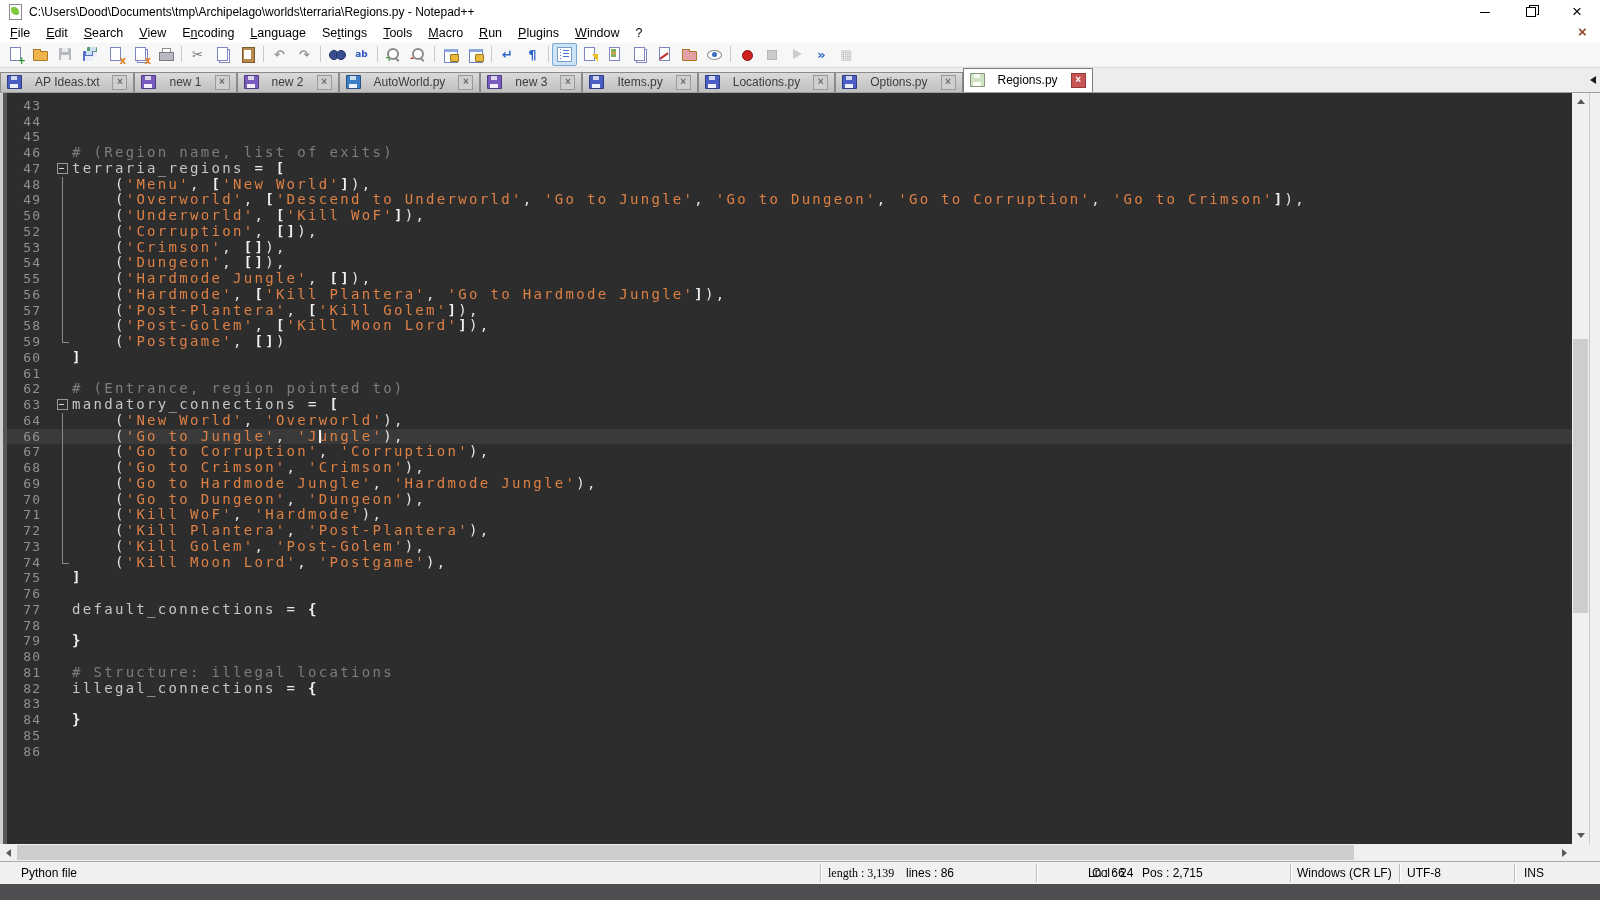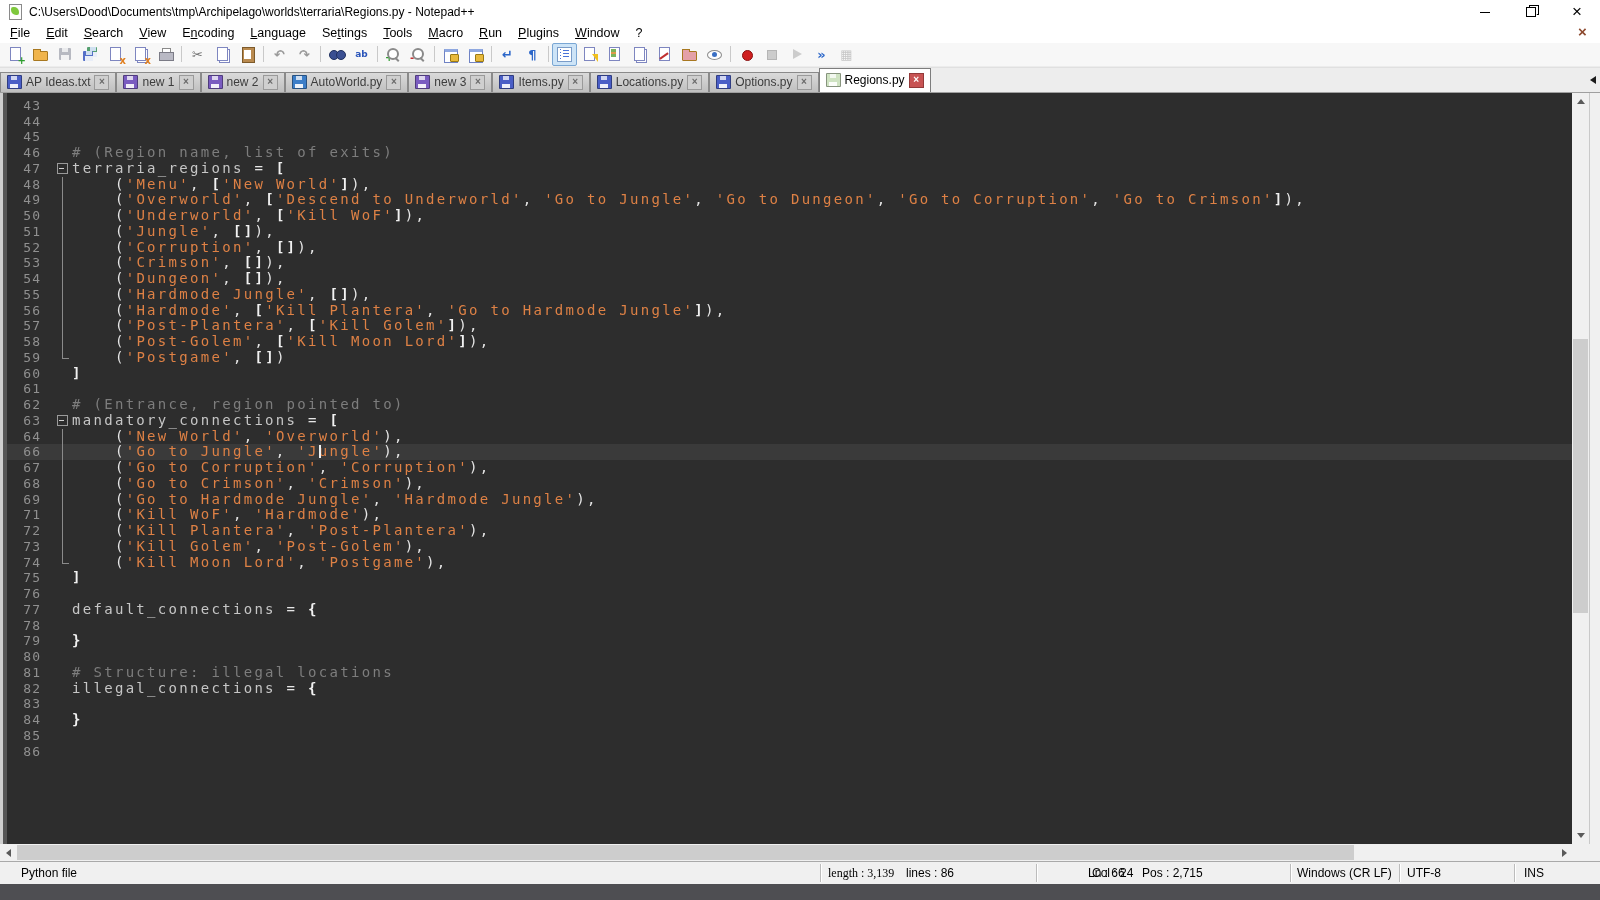--- a/index.html
+++ b/index.html
@@ -65,21 +65,21 @@
   .indent-box::before{content:"";position:absolute;left:2px;top:1px;bottom:1px;width:1px;background:repeating-linear-gradient(#4a74d8 0 1px,transparent 1px 3px);}
   .indent-box::after{content:"";position:absolute;left:5px;top:2px;width:6px;height:9px;background:repeating-linear-gradient(#4a74d8 0 1px,transparent 1px 3px);}
   .bolt{right:0;bottom:1px;width:0;height:0;border-top:8px solid #f0c020;border-left:6px solid transparent;}
   .dm{left:5px;top:3px;width:5px;height:8px;background:linear-gradient(#7cb35c 0 3px,#e09a4a 3px 5px,#7cb35c 5px 8px);}
   .pen{left:3px;top:9px;width:10px;height:2px;background:#c03030;transform:rotate(-35deg);}
   .gl{font-size:13px;font-weight:bold;line-height:17px;width:17px;text-align:center;position:absolute;left:0;top:0;}
   .gl.small{font-size:9px;}
 
   
   .tabbar{height:24px;background:#ededed;display:flex;align-items:flex-end;border-top:1px solid #e0e0e0;position:relative;}
-  .tab{display:flex;align-items:center;gap:4px;padding:0 6px;height:19px;margin-top:4px;background:linear-gradient(#dadada,#bfbfbf);border:1px solid #8a8a8a;border-bottom:none;color:#3c3c3c;font-size:12px;white-space:nowrap;}
+  .tab{display:flex;align-items:center;gap:13px;padding:0 6px;height:19px;margin-top:4px;background:linear-gradient(#dadada,#bfbfbf);border:1px solid #8a8a8a;border-bottom:none;color:#3c3c3c;font-size:12px;white-space:nowrap;}
   .tab.active{background:#fff;height:23px;color:#000;border-color:#7d7d7d;position:relative;z-index:2;}
   .tabfloppy{width:13px;height:12px;border-radius:1px;position:relative;flex:none;border:1px solid rgba(0,0,0,.35);}
   .tabfloppy::before{content:"";position:absolute;left:3px;top:0;width:6px;height:4px;background:rgba(255,255,255,.75);}
   .tabfloppy::after{content:"";position:absolute;left:2px;bottom:0;width:8px;height:4px;background:rgba(255,255,255,.9);}
   .tab-close{width:13px;height:13px;border:1px solid #9a9a9a;background:#cfcfcf;color:#6a6a6a;font-size:10px;font-weight:bold;line-height:11px;text-align:center;flex:none;}
   .tab-close::before{content:"\00D7";}
   .tab.active .tab-close{background:#c85454;border-color:#933a3a;color:#fff;}
   .tab-list-arrow{position:absolute;right:4px;top:8px;width:0;height:0;border-right:6px solid #1a1a1a;border-top:4px solid transparent;border-bottom:4px solid transparent;}
 
   
@@ -402,38 +402,38 @@
     <div class="margin-strip"></div>
     <div class="code" id="code">
         <div class="row"><span class="ln">43</span><span class="fold"></span><span class="txt"></span></div>
         <div class="row"><span class="ln">44</span><span class="fold"></span><span class="txt"></span></div>
         <div class="row"><span class="ln">45</span><span class="fold"></span><span class="txt"></span></div>
         <div class="row"><span class="ln">46</span><span class="fold"></span><span class="txt"><span class="tk-c"># (Region name, list of exits)</span></span></div>
         <div class="row"><span class="ln">47</span><span class="fold start"></span><span class="txt">terraria_regions <span class="tk-d">=</span> <span class="tk-p">[</span></span></div>
         <div class="row"><span class="ln">48</span><span class="fold mid"></span><span class="txt">    <span class="tk-d">(</span><span class="tk-s">'Menu'</span><span class="tk-d">,</span> <span class="tk-p">[</span><span class="tk-s">'New World'</span><span class="tk-p">]</span><span class="tk-d">)</span><span class="tk-d">,</span></span></div>
         <div class="row"><span class="ln">49</span><span class="fold mid"></span><span class="txt">    <span class="tk-d">(</span><span class="tk-s">'Overworld'</span><span class="tk-d">,</span> <span class="tk-p">[</span><span class="tk-s">'Descend to Underworld'</span><span class="tk-d">,</span> <span class="tk-s">'Go to Jungle'</span><span class="tk-d">,</span> <span class="tk-s">'Go to Dungeon'</span><span class="tk-d">,</span> <span class="tk-s">'Go to Corruption'</span><span class="tk-d">,</span> <span class="tk-s">'Go to Crimson'</span><span class="tk-p">]</span><span class="tk-d">)</span><span class="tk-d">,</span></span></div>
         <div class="row"><span class="ln">50</span><span class="fold mid"></span><span class="txt">    <span class="tk-d">(</span><span class="tk-s">'Underworld'</span><span class="tk-d">,</span> <span class="tk-p">[</span><span class="tk-s">'Kill WoF'</span><span class="tk-p">]</span><span class="tk-d">)</span><span class="tk-d">,</span></span></div>
-        <div class="row"><span class="ln">51</span><span class="fold mid"></span><span class="txt">    <span class="tk-d">(</span><span class="tk-s">'Jungle'</span><span class="tk-d">,</span> <span class="tk-p">[</span><span class="tk-p">]</span><span class="tk-d">)</span><span class="tk-d">,</span></span></div>
         <div class="row"><span class="ln">52</span><span class="fold mid"></span><span class="txt">    <span class="tk-d">(</span><span class="tk-s">'Corruption'</span><span class="tk-d">,</span> <span class="tk-p">[</span><span class="tk-p">]</span><span class="tk-d">)</span><span class="tk-d">,</span></span></div>
         <div class="row"><span class="ln">53</span><span class="fold mid"></span><span class="txt">    <span class="tk-d">(</span><span class="tk-s">'Crimson'</span><span class="tk-d">,</span> <span class="tk-p">[</span><span class="tk-p">]</span><span class="tk-d">)</span><span class="tk-d">,</span></span></div>
         <div class="row"><span class="ln">54</span><span class="fold mid"></span><span class="txt">    <span class="tk-d">(</span><span class="tk-s">'Dungeon'</span><span class="tk-d">,</span> <span class="tk-p">[</span><span class="tk-p">]</span><span class="tk-d">)</span><span class="tk-d">,</span></span></div>
         <div class="row"><span class="ln">55</span><span class="fold mid"></span><span class="txt">    <span class="tk-d">(</span><span class="tk-s">'Hardmode Jungle'</span><span class="tk-d">,</span> <span class="tk-p">[</span><span class="tk-p">]</span><span class="tk-d">)</span><span class="tk-d">,</span></span></div>
         <div class="row"><span class="ln">56</span><span class="fold mid"></span><span class="txt">    <span class="tk-d">(</span><span class="tk-s">'Hardmode'</span><span class="tk-d">,</span> <span class="tk-p">[</span><span class="tk-s">'Kill Plantera'</span><span class="tk-d">,</span> <span class="tk-s">'Go to Hardmode Jungle'</span><span class="tk-p">]</span><span class="tk-d">)</span><span class="tk-d">,</span></span></div>
         <div class="row"><span class="ln">57</span><span class="fold mid"></span><span class="txt">    <span class="tk-d">(</span><span class="tk-s">'Post-Plantera'</span><span class="tk-d">,</span> <span class="tk-p">[</span><span class="tk-s">'Kill Golem'</span><span class="tk-p">]</span><span class="tk-d">)</span><span class="tk-d">,</span></span></div>
         <div class="row"><span class="ln">58</span><span class="fold mid"></span><span class="txt">    <span class="tk-d">(</span><span class="tk-s">'Post-Golem'</span><span class="tk-d">,</span> <span class="tk-p">[</span><span class="tk-s">'Kill Moon Lord'</span><span class="tk-p">]</span><span class="tk-d">)</span><span class="tk-d">,</span></span></div>
         <div class="row"><span class="ln">59</span><span class="fold end"></span><span class="txt">    <span class="tk-d">(</span><span class="tk-s">'Postgame'</span><span class="tk-d">,</span> <span class="tk-p">[</span><span class="tk-p">]</span><span class="tk-d">)</span></span></div>
         <div class="row"><span class="ln">60</span><span class="fold"></span><span class="txt"><span class="tk-p">]</span></span></div>
         <div class="row"><span class="ln">61</span><span class="fold"></span><span class="txt"></span></div>
         <div class="row"><span class="ln">62</span><span class="fold"></span><span class="txt"><span class="tk-c"># (Entrance, region pointed to)</span></span></div>
         <div class="row"><span class="ln">63</span><span class="fold start"></span><span class="txt">mandatory_connections <span class="tk-d">=</span> <span class="tk-p">[</span></span></div>
         <div class="row"><span class="ln">64</span><span class="fold mid"></span><span class="txt">    <span class="tk-d">(</span><span class="tk-s">'New World'</span><span class="tk-d">,</span> <span class="tk-s">'Overworld'</span><span class="tk-d">)</span><span class="tk-d">,</span></span></div>
         <div class="row cur"><span class="ln">66</span><span class="fold mid"></span><span class="txt">    <span class="tk-d">(</span><span class="tk-s">'Go to Jungle'</span><span class="tk-d">,</span> <span class="tk-s">'Jungle'</span><span class="tk-d">)</span><span class="tk-d">,</span></span><span class="caret" style="left: 311.79px;"></span></div>
         <div class="row"><span class="ln">67</span><span class="fold mid"></span><span class="txt">    <span class="tk-d">(</span><span class="tk-s">'Go to Corruption'</span><span class="tk-d">,</span> <span class="tk-s">'Corruption'</span><span class="tk-d">)</span><span class="tk-d">,</span></span></div>
         <div class="row"><span class="ln">68</span><span class="fold mid"></span><span class="txt">    <span class="tk-d">(</span><span class="tk-s">'Go to Crimson'</span><span class="tk-d">,</span> <span class="tk-s">'Crimson'</span><span class="tk-d">)</span><span class="tk-d">,</span></span></div>
         <div class="row"><span class="ln">69</span><span class="fold mid"></span><span class="txt">    <span class="tk-d">(</span><span class="tk-s">'Go to Hardmode Jungle'</span><span class="tk-d">,</span> <span class="tk-s">'Hardmode Jungle'</span><span class="tk-d">)</span><span class="tk-d">,</span></span></div>
+        <div class="row"><span class="ln">70</span><span class="fold mid"></span><span class="txt">    <span class="tk-d">(</span><span class="tk-s">'Go to Dungeon'</span><span class="tk-d">,</span> <span class="tk-s">'Dungeon'</span><span class="tk-d">)</span><span class="tk-d">,</span></span></div>
         <div class="row"><span class="ln">71</span><span class="fold mid"></span><span class="txt">    <span class="tk-d">(</span><span class="tk-s">'Kill WoF'</span><span class="tk-d">,</span> <span class="tk-s">'Hardmode'</span><span class="tk-d">)</span><span class="tk-d">,</span></span></div>
         <div class="row"><span class="ln">72</span><span class="fold mid"></span><span class="txt">    <span class="tk-d">(</span><span class="tk-s">'Kill Plantera'</span><span class="tk-d">,</span> <span class="tk-s">'Post-Plantera'</span><span class="tk-d">)</span><span class="tk-d">,</span></span></div>
         <div class="row"><span class="ln">73</span><span class="fold mid"></span><span class="txt">    <span class="tk-d">(</span><span class="tk-s">'Kill Golem'</span><span class="tk-d">,</span> <span class="tk-s">'Post-Golem'</span><span class="tk-d">)</span><span class="tk-d">,</span></span></div>
         <div class="row"><span class="ln">74</span><span class="fold end"></span><span class="txt">    <span class="tk-d">(</span><span class="tk-s">'Kill Moon Lord'</span><span class="tk-d">,</span> <span class="tk-s">'Postgame'</span><span class="tk-d">)</span><span class="tk-d">,</span></span></div>
         <div class="row"><span class="ln">75</span><span class="fold"></span><span class="txt"><span class="tk-p">]</span></span></div>
         <div class="row"><span class="ln">76</span><span class="fold"></span><span class="txt"></span></div>
         <div class="row"><span class="ln">77</span><span class="fold"></span><span class="txt">default_connections <span class="tk-d">=</span> <span class="tk-p">{</span></span></div>
         <div class="row"><span class="ln">78</span><span class="fold"></span><span class="txt"></span></div>
         <div class="row"><span class="ln">79</span><span class="fold"></span><span class="txt"><span class="tk-p">}</span></span></div>
         <div class="row"><span class="ln">80</span><span class="fold"></span><span class="txt"></span></div>

